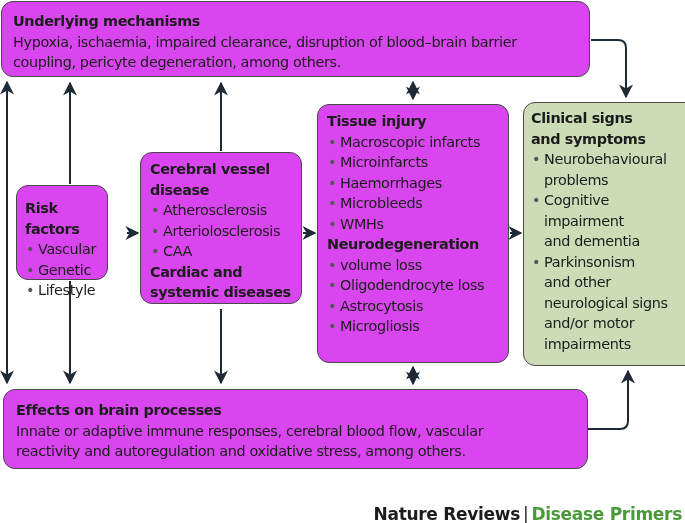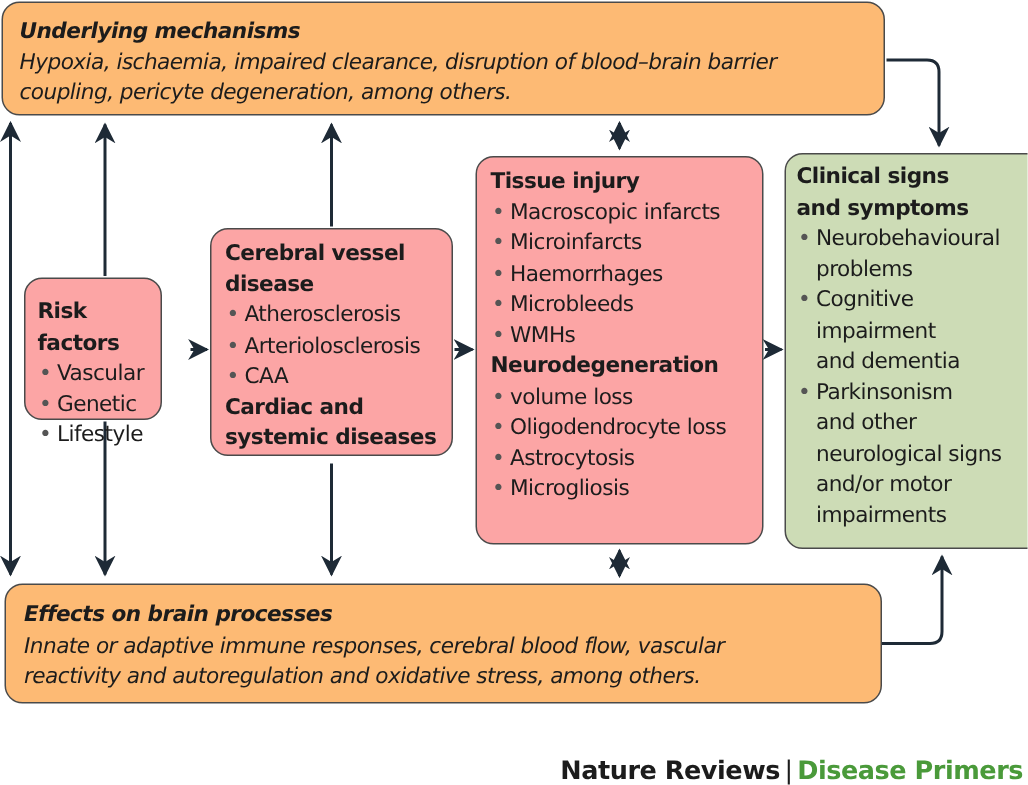--- a/index.html
+++ b/index.html
@@ -1,21 +1,21 @@
 <!DOCTYPE html>
 <html><head>
 <meta charset="utf-8">
 <style>
   html, body { margin: 0; padding: 0; background: #ffffff; }
   body { width: 685px; height: 523px; position: relative; overflow: hidden;
          font-family: "DejaVu Sans", sans-serif; color: #1c1c1c; }
   .box { position: absolute; box-sizing: border-box; border: 1.3px solid #4a4a4a;
          border-radius: 12px; font-size: 14.4px; line-height: 20.5px; letter-spacing: -0.35px; }
-  .orange { background: #fdba74; font-style: italic; }
-  .yellow { background: #fca5a5; }
+  .orange { background: #d946ef; }
+  .yellow { background: #d946ef; }
   .green  { background: #cddcb6; }
   .title { font-weight: bold; }
   ul { list-style: none; margin: 0; padding: 0; }
   li { position: relative; padding-left: 13px; }
   li::before { content: "•"; position: absolute; left: 1px; top: 0; color: #555; }
   #b-under { left: 1px; top: 1px; width: 589px; height: 76px; padding: 9px 0 0 11px; }
   #b-effects { left: 3px; top: 389px; width: 585px; height: 80px; padding: 10px 0 0 12px; }
   #b-risk { left: 16px; top: 185px; width: 92px; height: 95px; padding: 12px 0 0 8px; }
   #b-cvd { left: 140px; top: 152px; width: 162px; height: 152px; padding: 6px 0 0 9px; }
   #b-tissue { left: 317px; top: 104px; width: 192px; height: 259px; padding: 6px 0 0 9px; }

